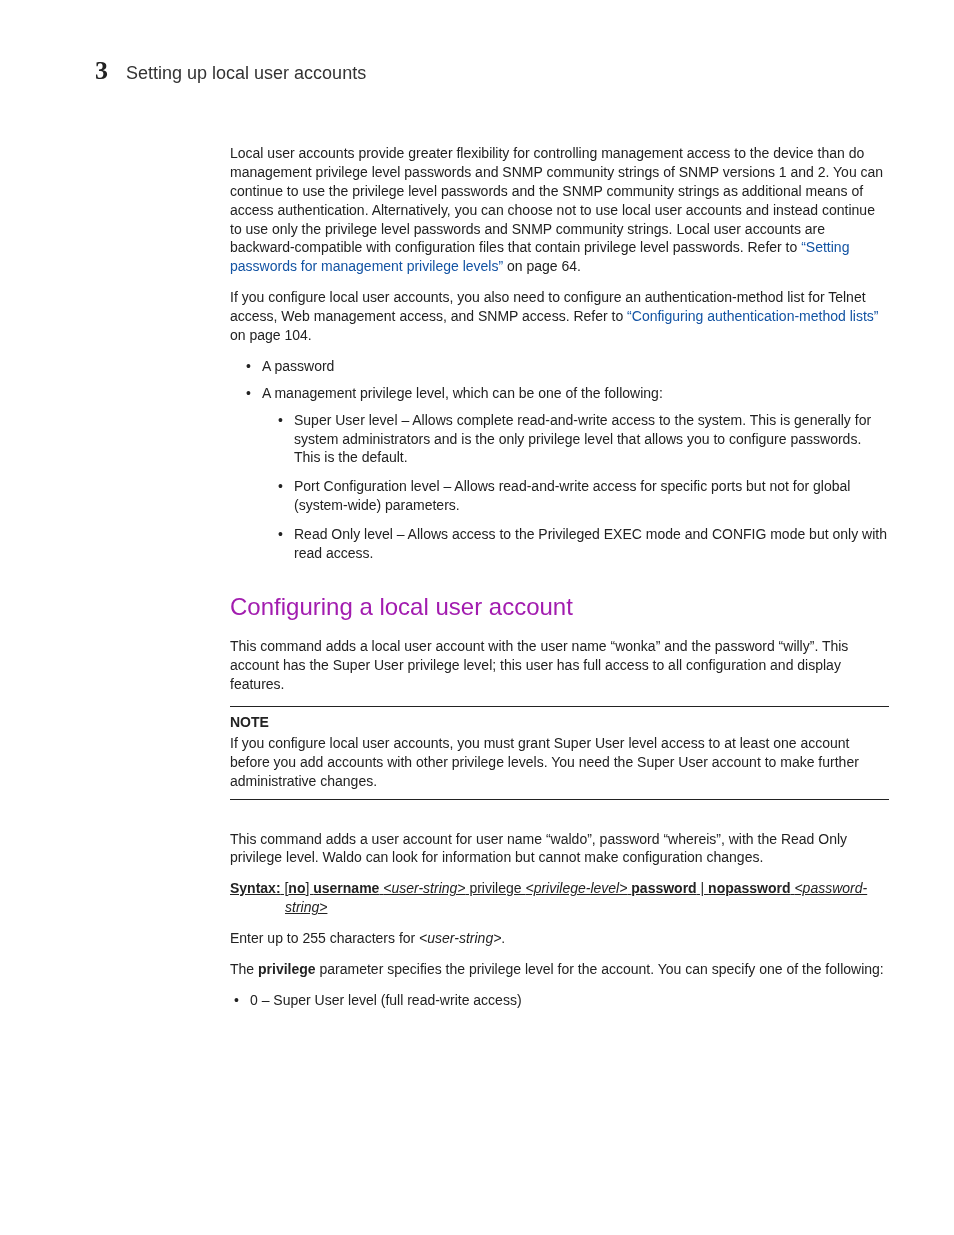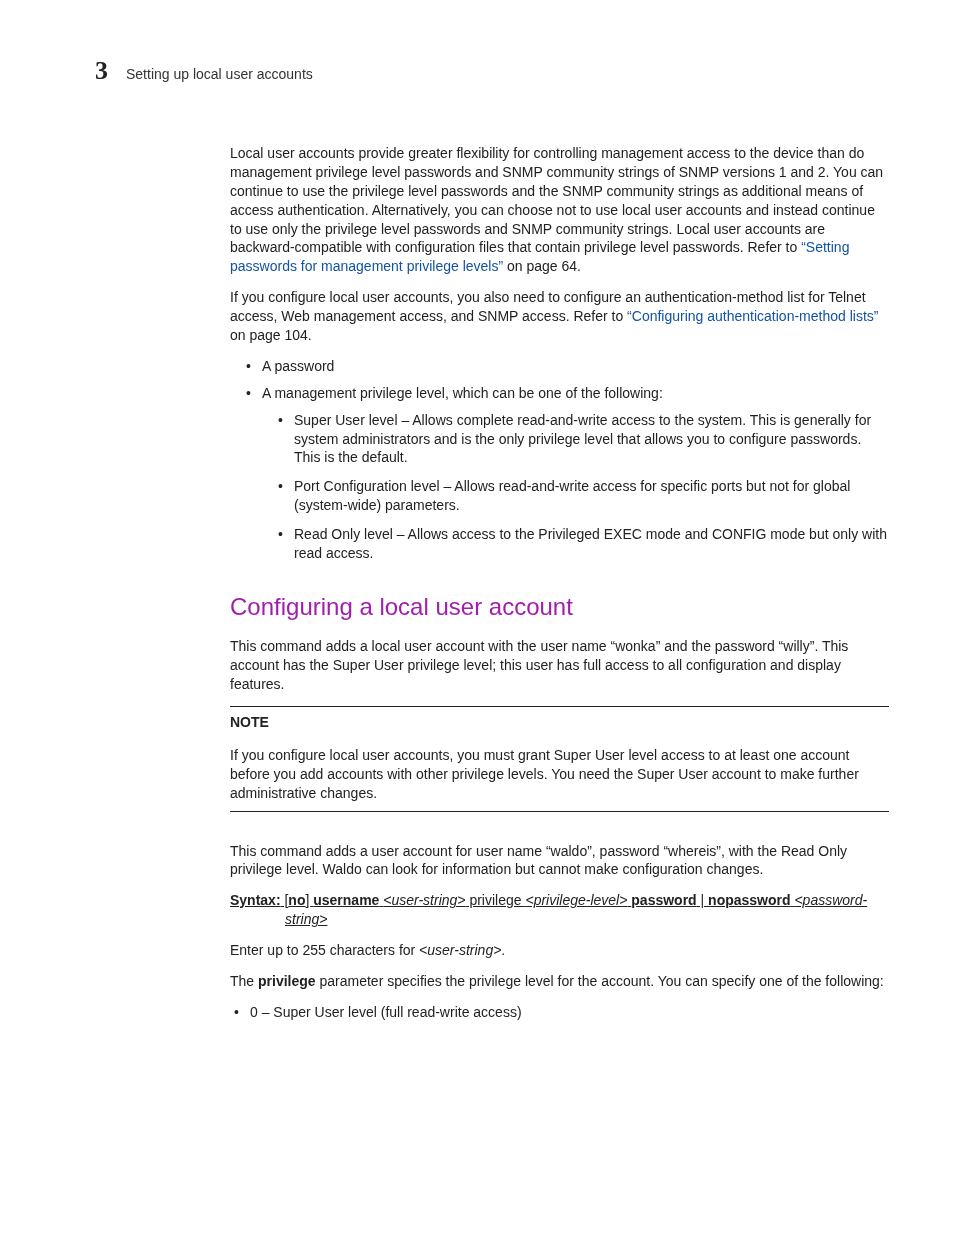--- a/index.html
+++ b/index.html
@@ -20,21 +20,21 @@
     gap: 18px;
     margin-bottom: 60px;
   }
   .chapter-num {
     font-family: Georgia, "Times New Roman", serif;
     font-size: 26px;
     font-weight: 700;
     line-height: 1;
   }
   .running-title {
-    font-size: 14px;
+    font-size: 18px;
     color: #333;
   }
   .content {
     margin-left: 135px;
     max-width: 660px;
     font-size: 14px;
     line-height: 1.35;
     color: #222;
   }
   .content p { margin: 0 0 12px 0; }
@@ -108,21 +108,21 @@
     border-top: 1px solid #222;
     border-bottom: 1px solid #222;
     padding: 6px 0 8px 0;
     margin: 10px 0 30px 0;
   }
   .note-label {
     font-family: "Arial Narrow", Arial, sans-serif;
     font-stretch: condensed;
     font-weight: 700;
     font-size: 14px;
-    margin-bottom: 14px;
+    margin-bottom: 2px;
   }
   .syntax-line {
     margin: 0 0 12px 0;
     padding-left: 55px;
     text-indent: -55px;
     text-decoration: underline;
   }
   .b { font-weight: 700; }
   .i { font-style: italic; }
   .gap-lg { margin-bottom: 26px; }

